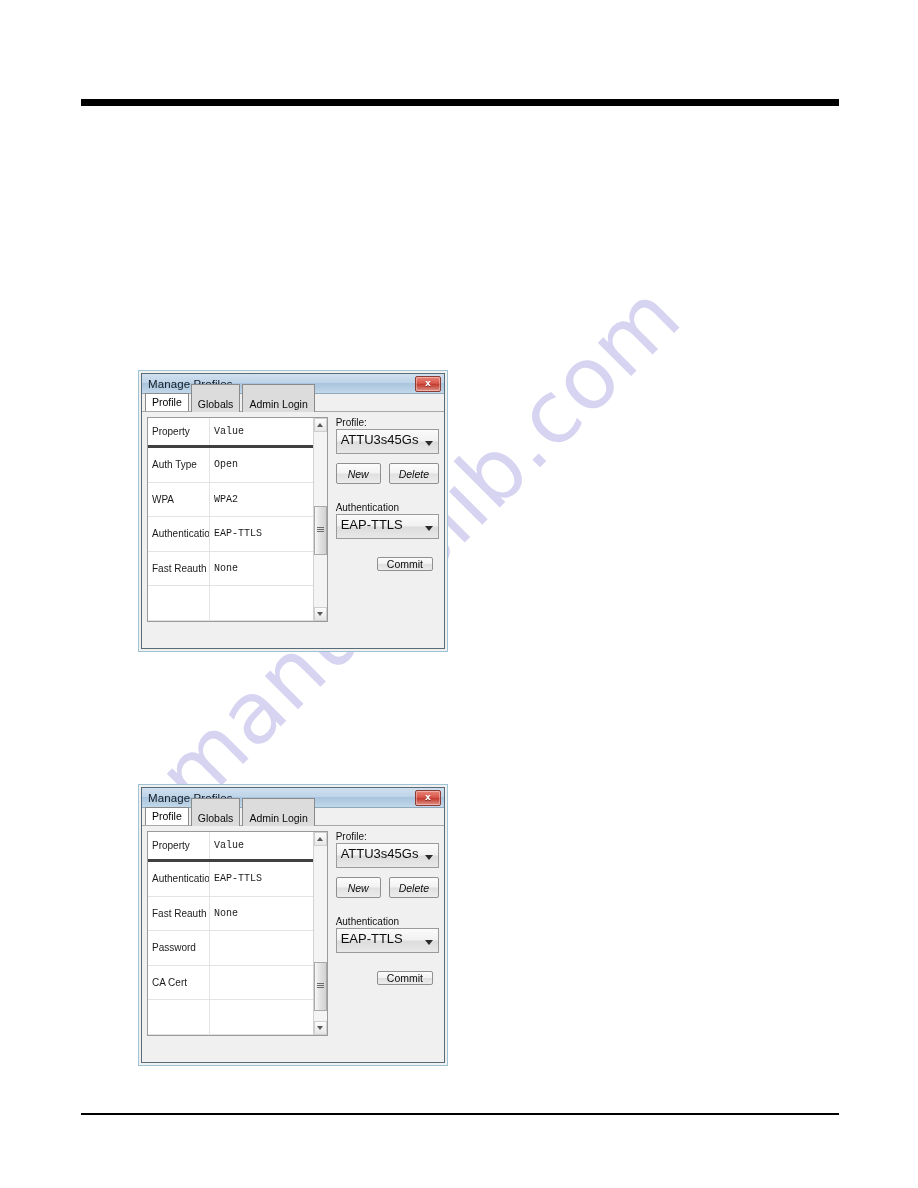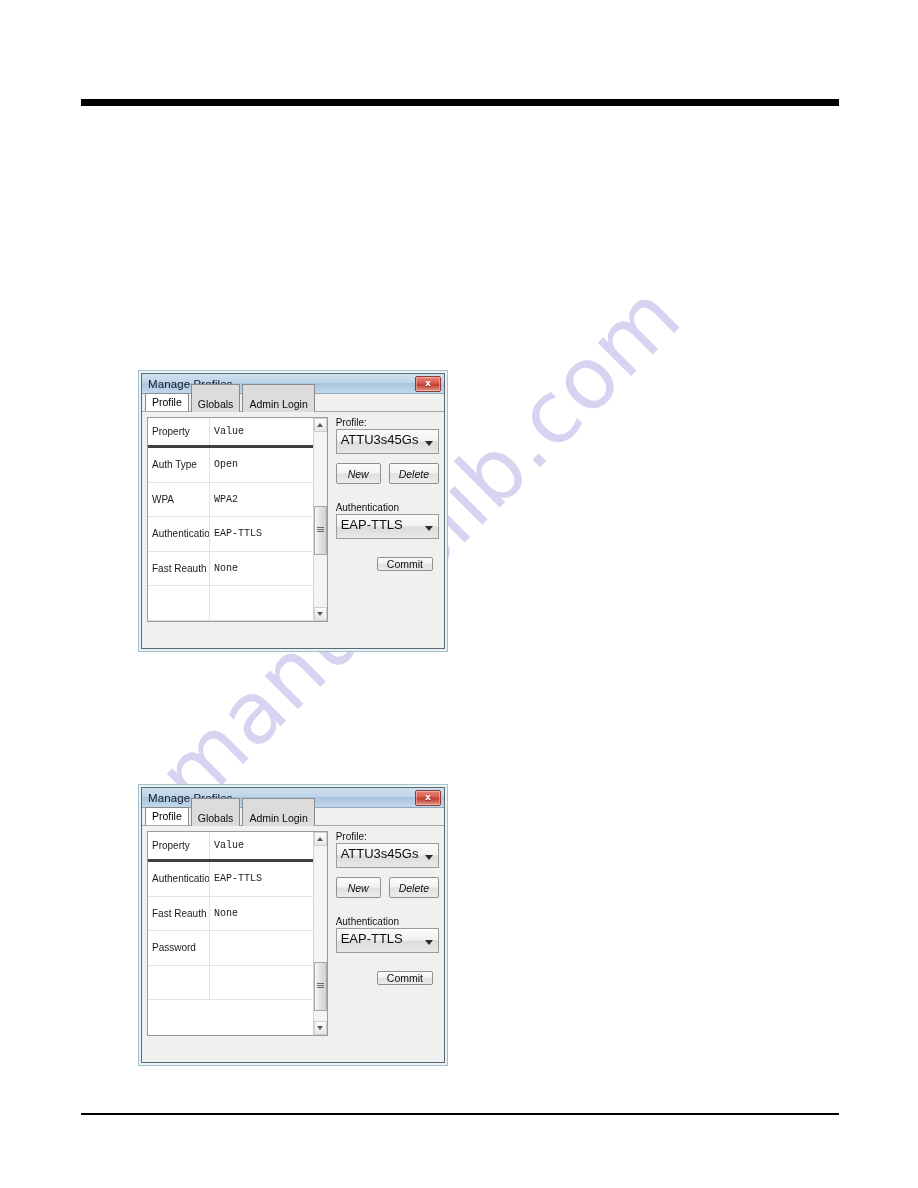--- a/index.html
+++ b/index.html
@@ -476,20 +476,24 @@
             <div class="cell val">EAP-TTLS</div>
           </div>
           <div class="grid-row">
             <div class="cell prop">Fast Reauth</div>
             <div class="cell val">None</div>
           </div>
           <div class="grid-row">
             <div class="cell prop">Password</div>
             <div class="cell val"></div>
           </div>
+          <div class="grid-row">
+            <div class="cell prop">CA Cert</div>
+            <div class="cell val"></div>
+          </div>
           <div class="grid-row partial">
             <div class="cell prop"></div>
             <div class="cell val"></div>
           </div>
         </div>
         <div class="vscroll">
           <div class="scroll-arrow up">
               <i></i>
             </div>
           <div class="scroll-track">

